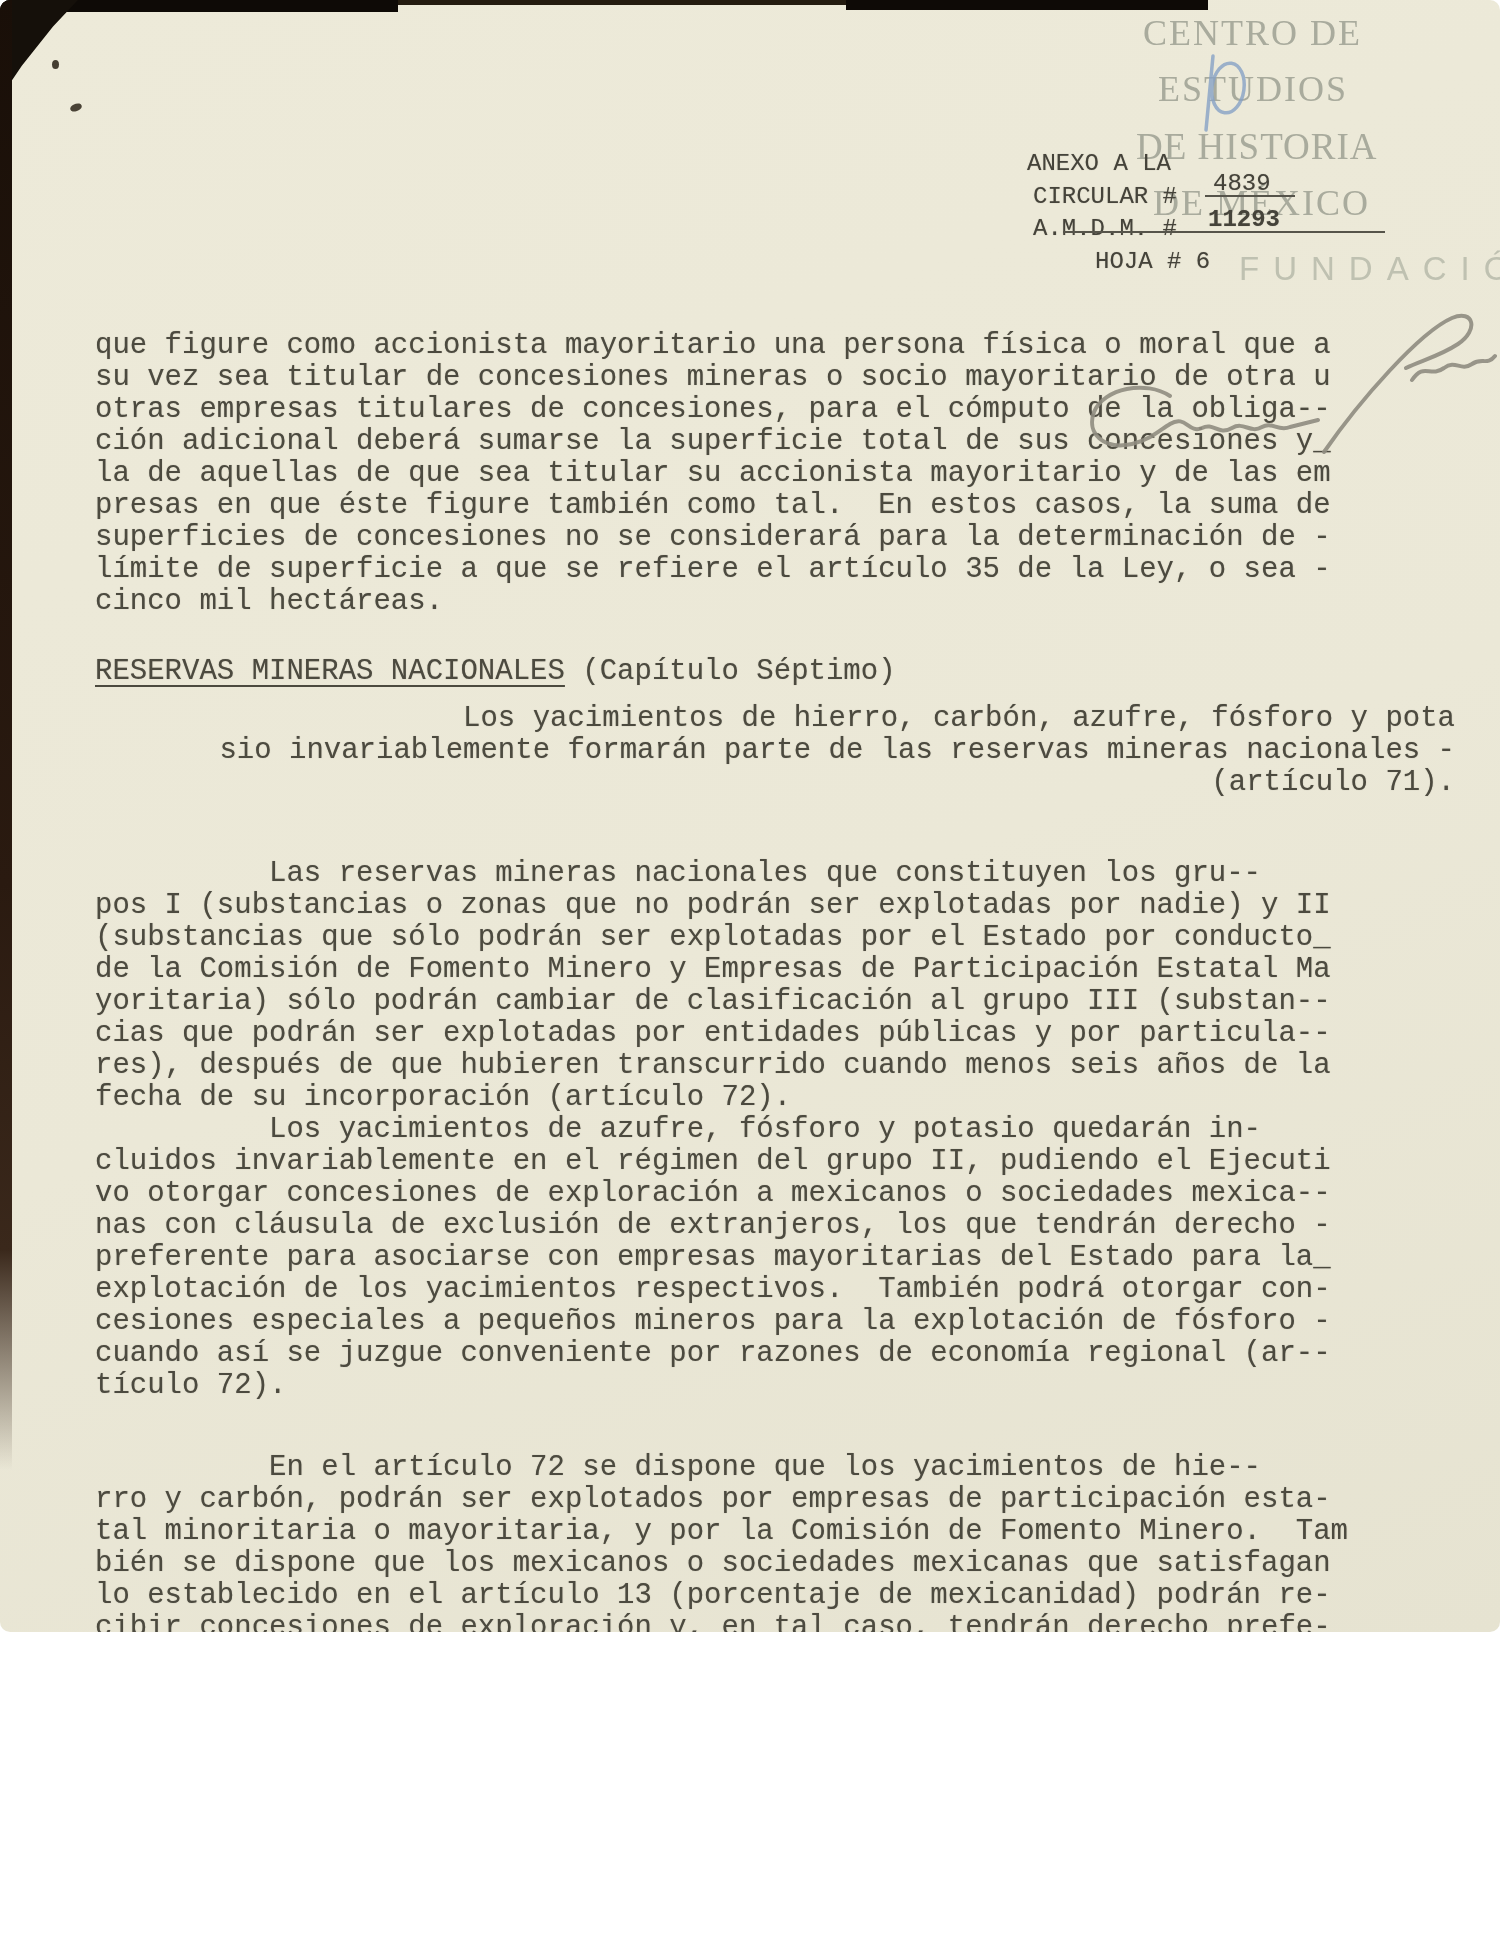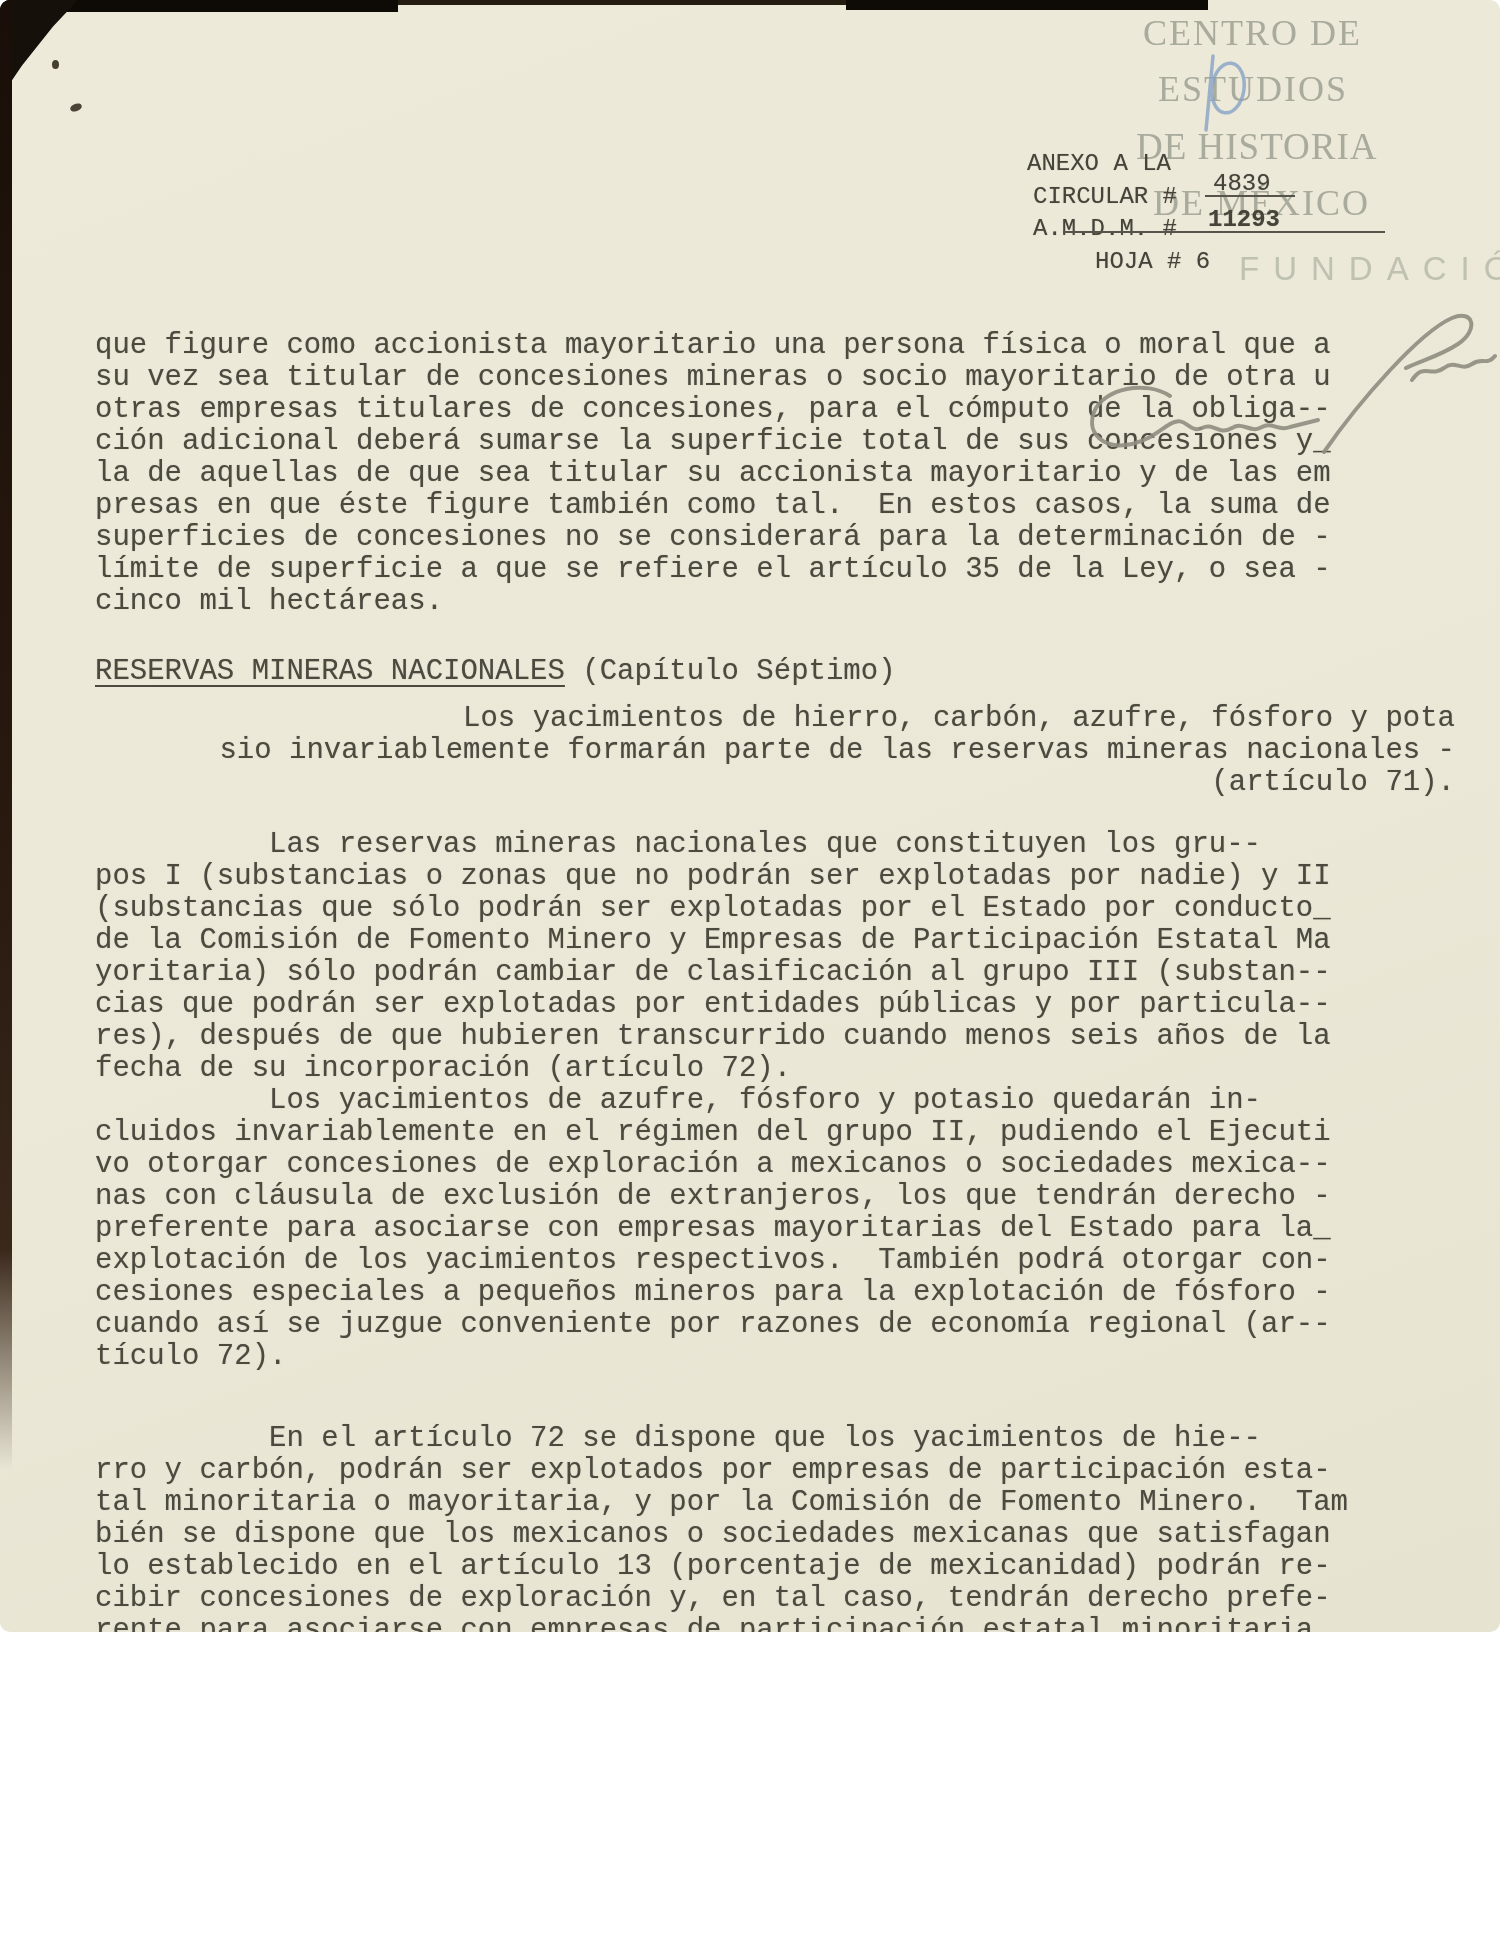--- a/index.html
+++ b/index.html
@@ -75,21 +75,21 @@
     left: 95px; top: 330px; width: 1360px;
     font-size: 29px;
     line-height: 32px;
     color: #4c4a3f;
     text-shadow: 0 0 1px rgba(60,58,48,.35);
   }
   .para { margin: 0; white-space: pre; }
   .sec-heading { margin: 38px 0 0 0; white-space: pre; }
   .sec-heading .u { text-decoration: underline; text-underline-offset: 6px; text-decoration-thickness: 2px; }
   #p2 { margin-top: 15px; text-align: right; }
-  #p3 { margin-top: 30px; }
+  #p3 { margin-top: 59px; }
   #p4 { }
   #p5 { margin-top: 50px; }
 
   .overlay-svg { position: absolute; left: 0; top: 0; }
 </style>
 </head>
 <body>
 
 <div class="page">
 

